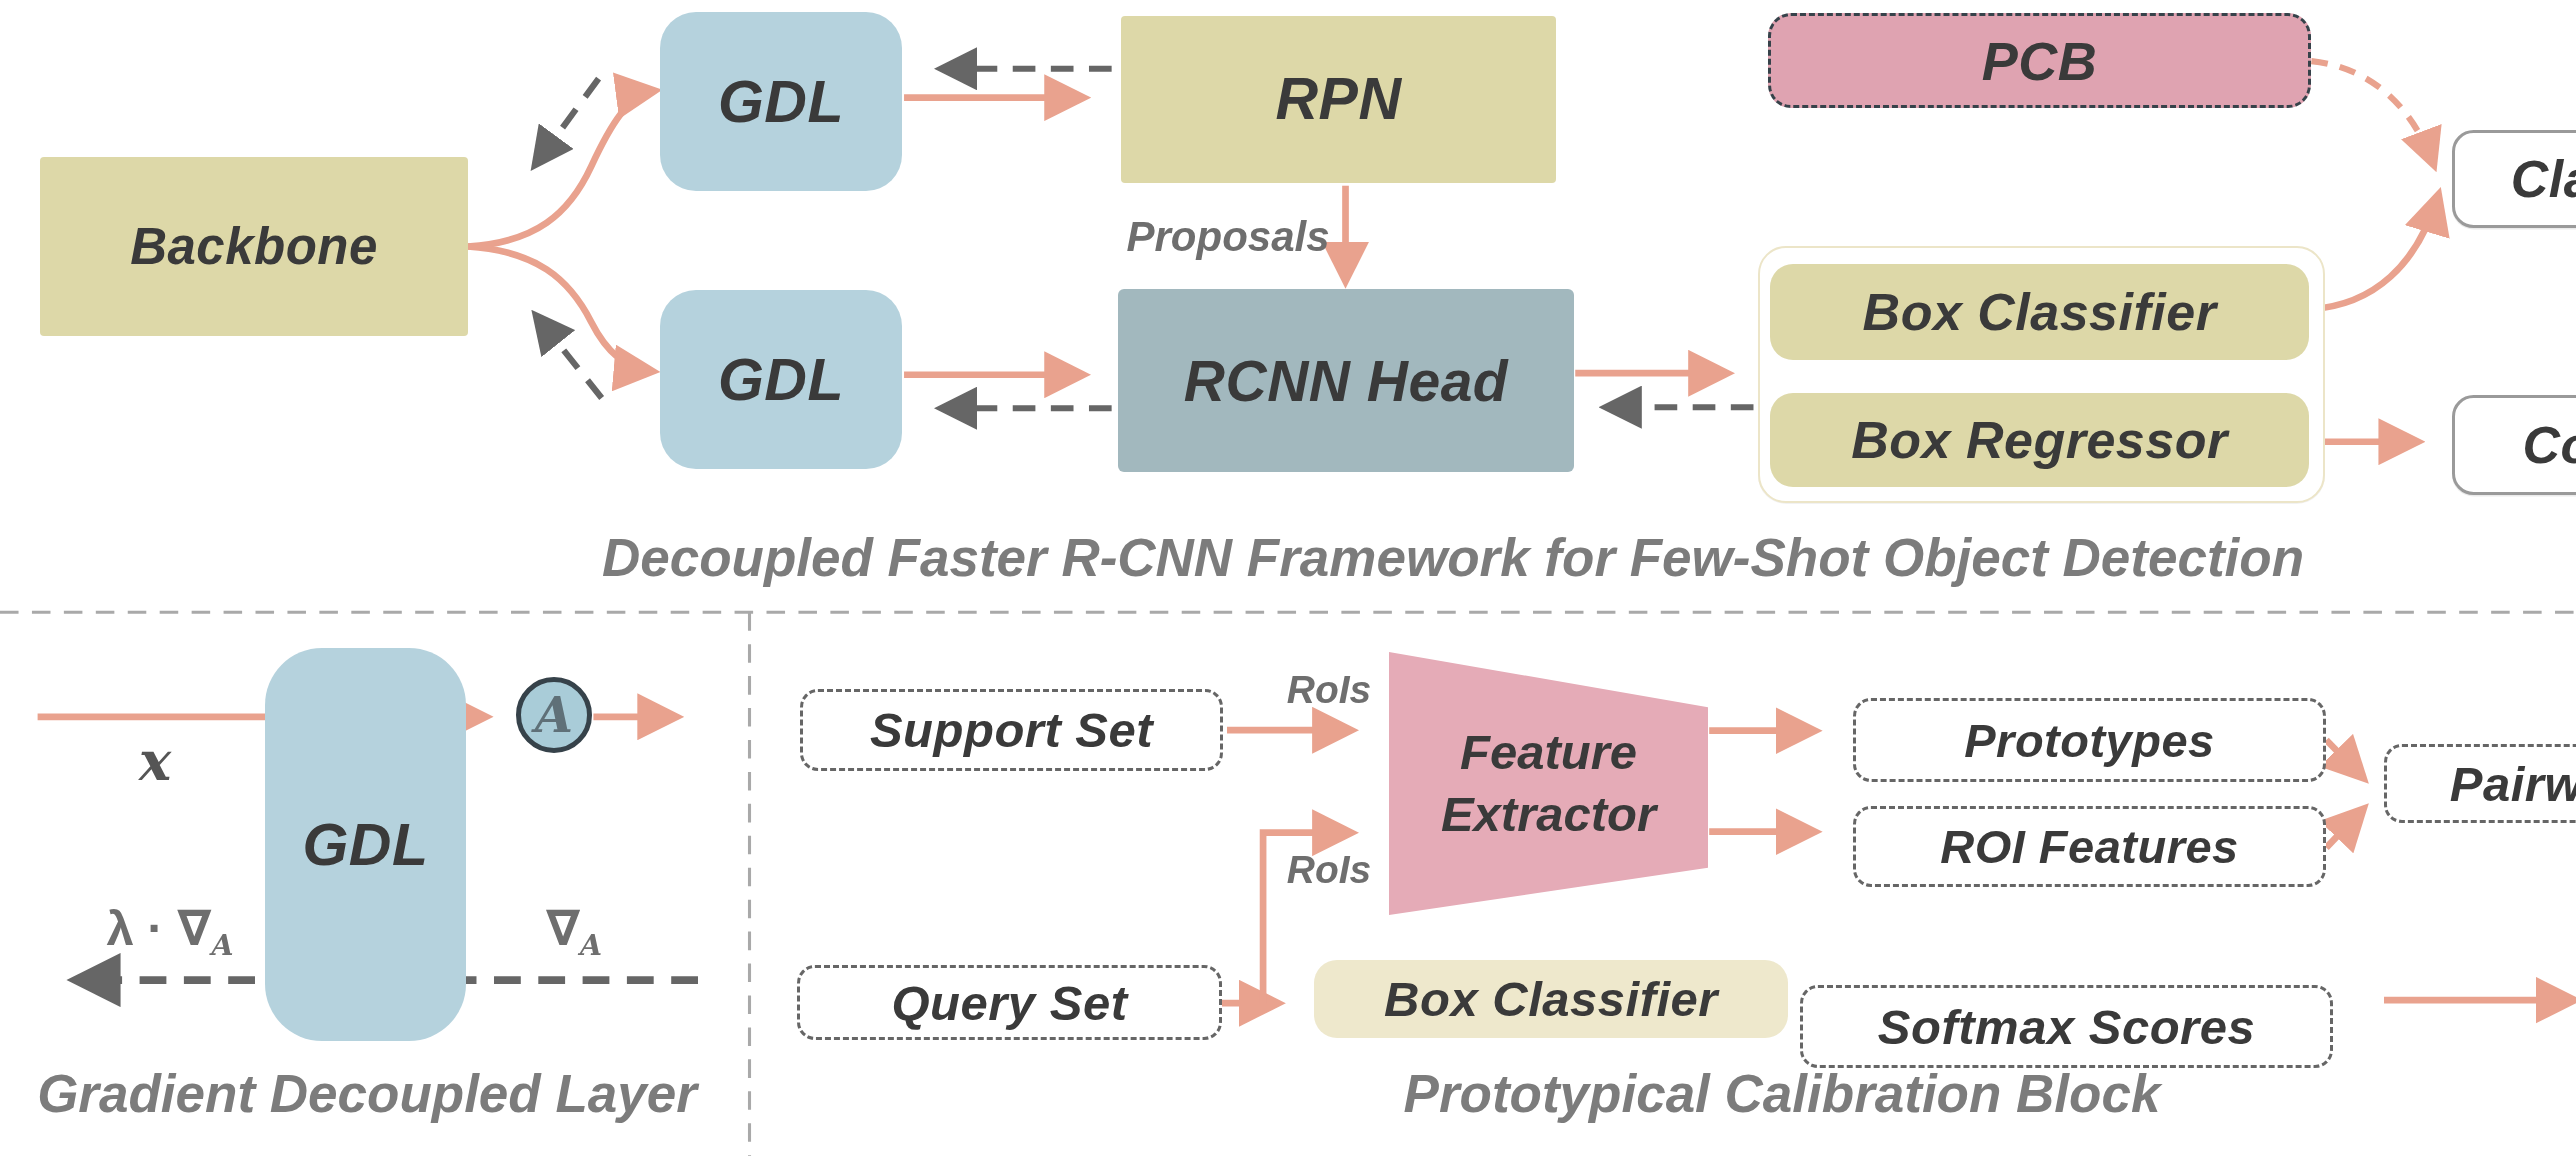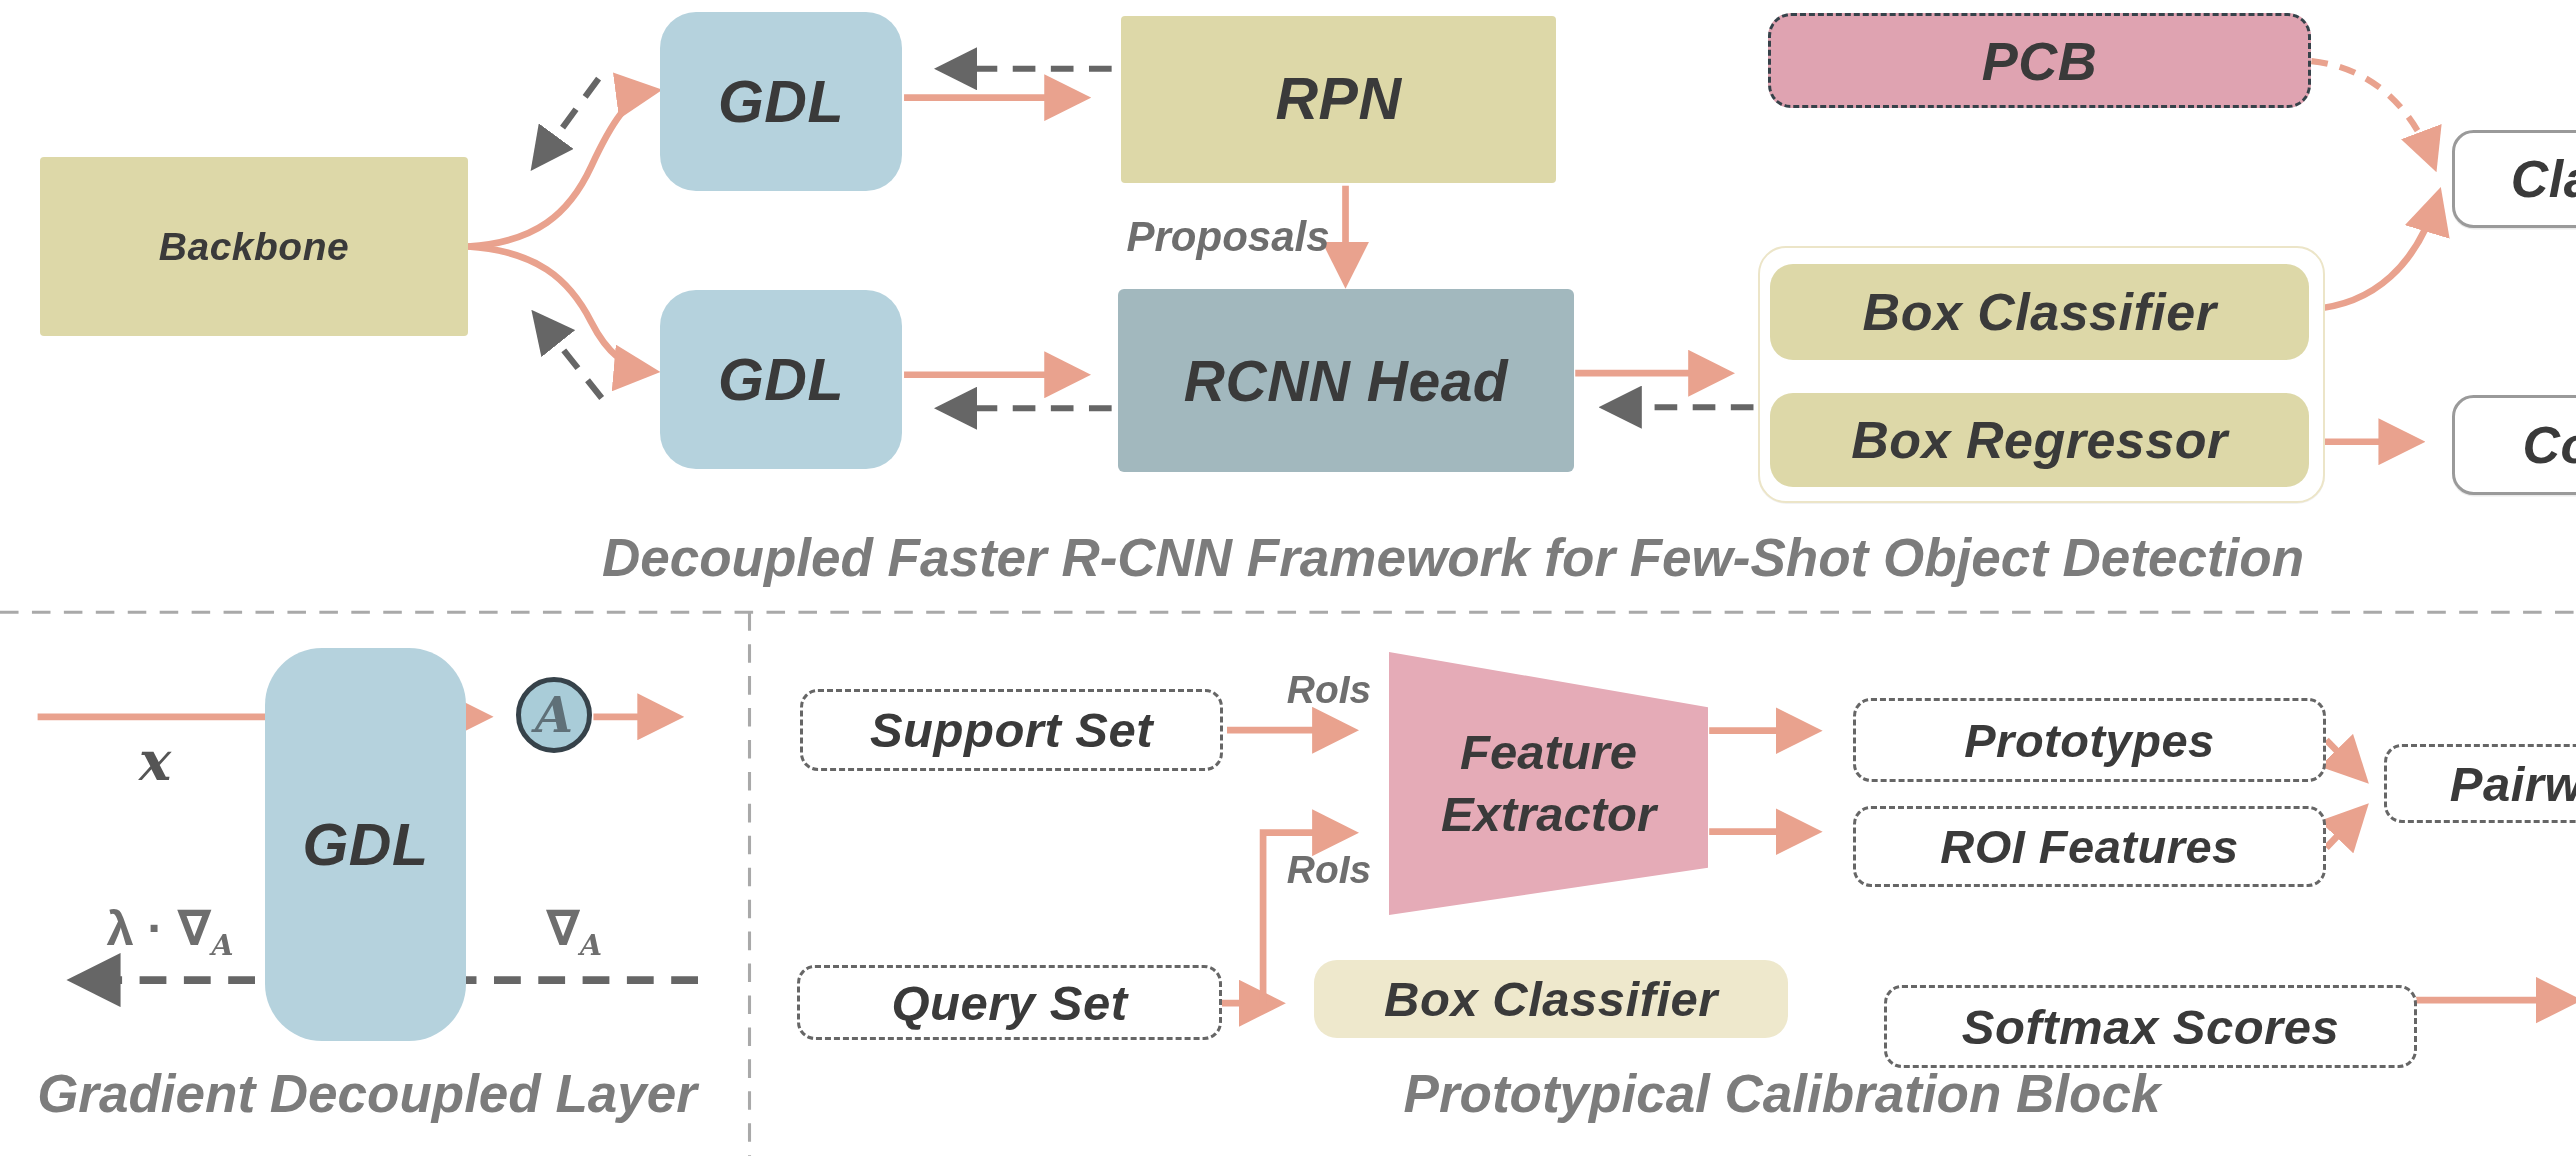--- a/index.html
+++ b/index.html
@@ -50,21 +50,21 @@
   .s-salmon-d{stroke:var(--salmon,#e9a28e);fill:none;stroke-width:12px;stroke-dasharray:32 24;}
   .s-gray-d{stroke:var(--dash-gray,#666);fill:none;stroke-width:12px;stroke-dasharray:44 30;}
   .s-gray-d-big{stroke:var(--dash-gray,#666);fill:none;stroke-width:15px;stroke-dasharray:52 34;}
   .s-div{stroke:var(--divider-gray,#a9a9a9);fill:none;stroke-width:6px;stroke-dasharray:36 26;}
   .s-plus{stroke:var(--dash-gray,#555);fill:none;stroke-width:10px;stroke-dasharray:24 16;}
   .s-circle{stroke:var(--dash-gray,#666);fill:#ffffff;stroke-width:8px;stroke-dasharray:30 20;}
   .mf-salmon{fill:var(--salmon,#e9a28e);}
   .mf-gray{fill:var(--dash-gray,#666);}
 
   
-  .fs-backbone{font-size:39px;text-align:center;} .fs-gdl{font-size:59px;} .fs-rpn{font-size:59px;}
+  .fs-backbone{font-size:51px;text-align:center;} .fs-gdl{font-size:59px;} .fs-rpn{font-size:59px;}
   .fs-rcnn{font-size:57px;border-radius:6px;} .fs-pcb{font-size:54px;} .fs-sub{font-size:52px;}
   .fs-out{font-size:52px;} .fs-cap{font-size:53px;} .fs-set{font-size:49px;}
   .fs-fe{font-size:49px;} .fs-dbox{font-size:47px;} .fs-rois{font-size:39px;}
   .fs-prop{font-size:42px;} .fs-x{font-size:54px;font-family:"DejaVu Serif",serif;font-style:italic;color:#555;}
   .fs-nabla{font-size:49px;}
 </style>
 </head>
 <body>
 
 <div id="stage">
@@ -184,18 +184,18 @@
   </div>
 
   <div class="node dashedbox fs-dbox" style="left:1853px;top:698px;width:473px;height:84px;">Prototypes</div>
 
   <div class="node dashedbox fs-dbox" style="left:1853px;top:806px;width:473px;height:81px;">ROI Features</div>
 
   <div class="node dashedbox fs-set" style="left:2384px;top:744px;width:515px;height:79px;">Pairwise Scores</div>
 
   <div class="node creambox fs-set" style="left:1314px;top:960px;width:474px;height:78px;">Box Classifier</div>
 
-  <div class="node dashedbox fs-set" style="left:1884px;top:985px;width:533px;height:83px;">Softmax Scores</div>
+  <div class="node dashedbox fs-set" style="left:1800px;top:985px;width:533px;height:83px;">Softmax Scores</div>
 
   <div class="caption fs-cap" style="left:1782px;top:1093px;">Prototypical Calibration Block</div>
 
 </div>
 
 
 </body></html>

